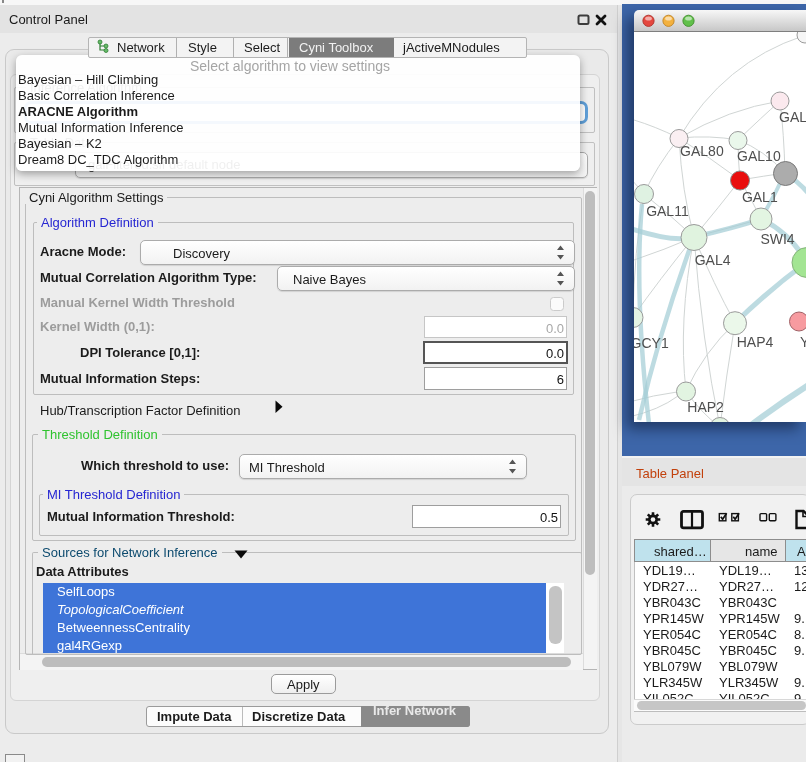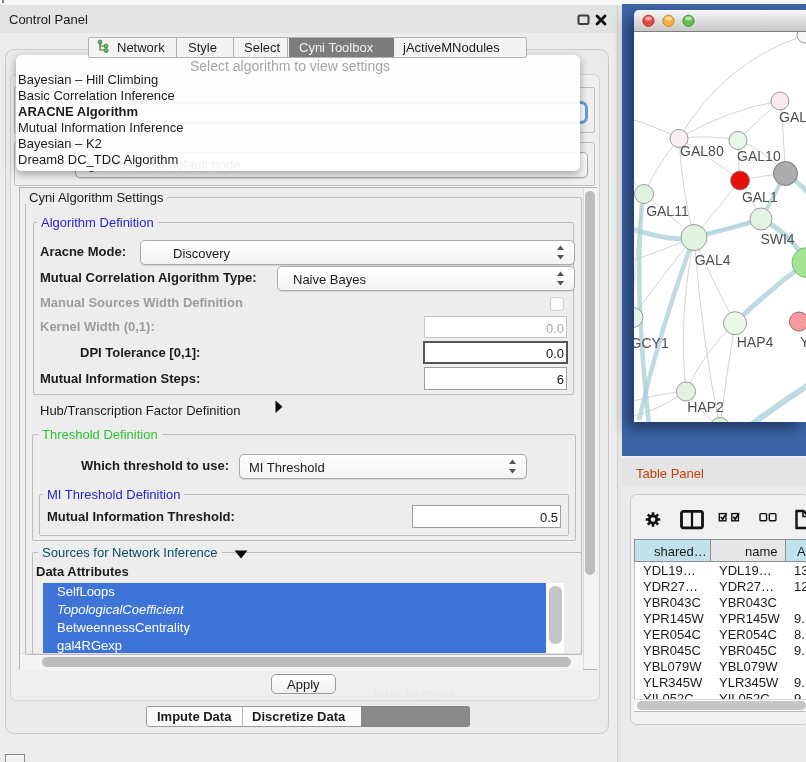--- a/index.html
+++ b/index.html
@@ -88,21 +88,21 @@
       <path d="M4.5 0.5 L8 5 L1 5 Z M4.5 14.5 L8 10 L1 10 Z" fill="#555"></path>
     </svg>
   </div>
 <div class="lbl b" style="left:40px;top:271px;">Mutual Correlation Algorithm Type:</div>
 <div class="combo" style="left:277px;top:266px;width:296px;height:23px;">
     <span class="ct" style="left:15px;top:5px;">Naive Bayes</span>
 <svg class="arr" style="right:9px;top:4px;" viewBox="0 0 9 15">
       <path d="M4.5 0.5 L8 5 L1 5 Z M4.5 14.5 L8 10 L1 10 Z" fill="#555"></path>
     </svg>
   </div>
-<div class="lbl b gray" style="left:40px;top:296px;">Manual Sources Width Definition</div>
+<div class="lbl b gray" style="left:40px;top:296px;">Manual Kernel Width Threshold</div>
 <div class="abs" style="left:550px;top:297px;width:14px;height:14px;border:1.5px solid #cbcbcb;border-radius:3.5px;background:#fbfbfb;box-sizing:border-box;"></div>
 <div class="lbl b gray" style="left:40px;top:320px;">Kernel Width (0,1):</div>
 <div class="fld" style="left:424px;top:316px;width:143px;height:22px;border-color:#c6c6c6;box-sizing:border-box;">
     <span class="ft" style="top:4px;color:#a8a8a8;">0.0</span>
   </div>
 <div class="lbl b" style="left:40px;top:346px;padding-left:40px;">DPI Tolerance [0,1]:</div>
 <div class="fld" style="left:423px;top:341px;width:145px;height:23px;border:2px solid #555;box-sizing:border-box;">
     <span class="ft" style="top:3px;color:#111;">0.0</span>
   </div>
 <div class="lbl b" style="left:40px;top:372px;">Mutual Information Steps:</div>
@@ -147,21 +147,21 @@
 <div class="abs" style="left:549px;top:586px;width:13px;height:58px;background:#c4c4c4;border-radius:6px;"></div>
 
 <div class="abs" style="left:271px;top:674px;width:65px;height:20px;background:linear-gradient(#ffffff,#efefef);border:1px solid #9b9b9b;border-radius:5px;box-sizing:border-box;"></div>
 <div class="lbl" style="left:287px;top:678px;">Apply</div>
 
 <div class="abs" style="left:146px;top:706px;width:324px;height:21px;background:#FCFCFC;border:1px solid #9b9b9b;border-radius:3px;box-sizing:border-box;"></div>
 <div class="abs" style="left:242px;top:707px;width:1px;height:19px;background:#bbb;"></div>
 <div class="abs" style="left:361px;top:706px;width:109px;height:21px;background:#8a8a8a;border-radius:0 3px 3px 0;"></div>
 <div class="lbl b" style="left:157px;top:710px;">Impute Data</div>
 <div class="lbl b" style="left:252px;top:710px;">Discretize Data</div>
-<div class="lbl b" style="left:373px;top:687px;color:#e9e9e9;">Infer Network</div>
+<div class="lbl b" style="left:373px;top:704px;color:#e9e9e9;">Infer Network</div>
 
 <div class="abs" style="left:5px;top:754px;width:20px;height:14px;background:#F2F2F2;border:1.5px solid #8a8a8a;box-sizing:border-box;"></div>
 
 <div class="abs" style="left:618px;top:5px;width:4px;height:757px;background:#E6E6E6;"></div>
 <div class="abs" style="left:617px;top:5px;width:1px;height:757px;background:#cfcfcf;"></div>
 
 <div class="abs" style="left:622px;top:4px;width:184px;height:452px;background:#3d66a9;"></div>
 
 <div class="abs" style="left:634px;top:10px;width:172px;height:412px;box-shadow:-7px 7px 14px rgba(5,15,40,0.5);border-radius:5px 0 0 0;"></div>
 <div class="abs" style="left:634px;top:10px;width:172px;height:22px;background:linear-gradient(#f7f7f7,#c7c7c7);border-radius:5px 0 0 0;border-bottom:1px solid #7f7f7f;box-sizing:border-box;"></div>

